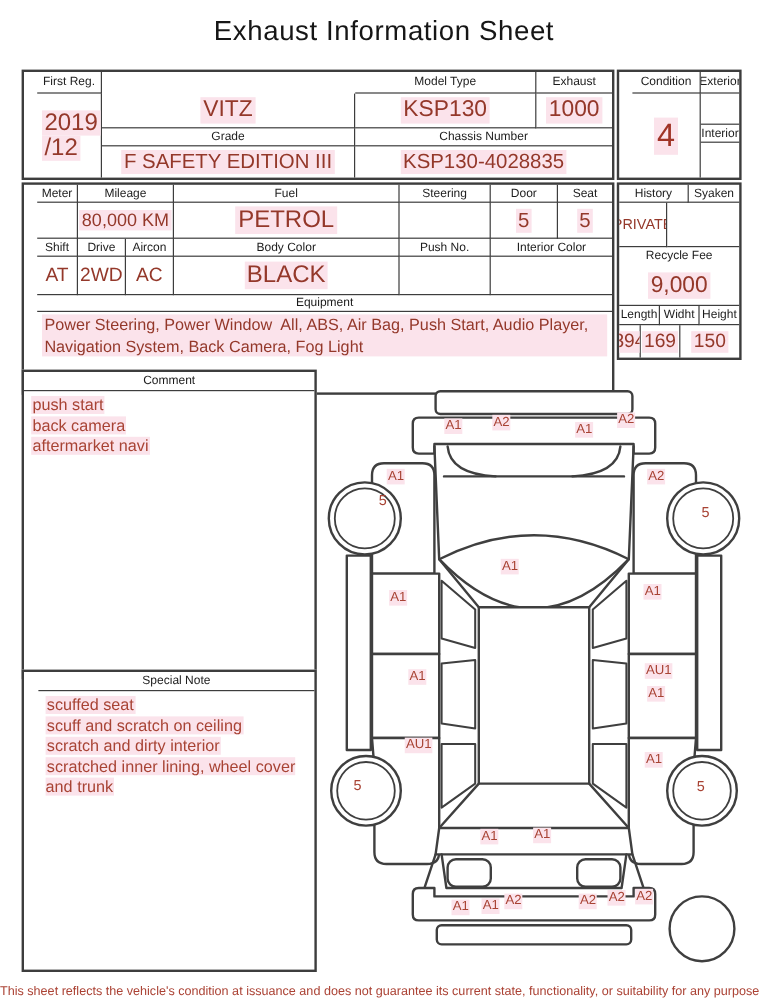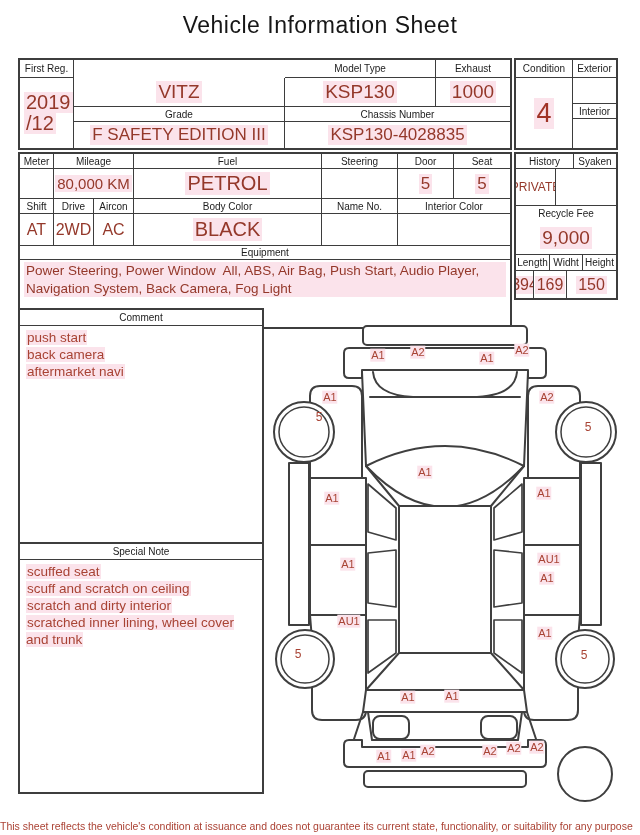--- a/index.html
+++ b/index.html
@@ -11,21 +11,21 @@
   html,body{margin:0;padding:0;}
   body{
     width:640px;height:835px;position:relative;overflow:hidden;
     background:#ffffff;font-family:"Liberation Sans",sans-serif;color:#1a1a1a;
   }
   .title{
     position:absolute;top:12px;left:0;right:0;text-align:center;
     font-size:23px;font-weight:400;letter-spacing:.5px;color:#161616;
   }
   .box{position:absolute;border:2px solid var(--line);box-sizing:border-box;background:#fff;}
-  .grid{display:grid;}
+  .grid{display:grid;padding-left:11px;}
   .c{border-right:1px solid var(--line);border-bottom:1px solid var(--line);
      display:flex;align-items:center;justify-content:center;box-sizing:border-box;overflow:hidden;}
   .nr{border-right:none;}
   .nb{border-bottom:none;}
   .hdr{font-size:10px;color:#1c1c1c;}
   .val{color:var(--red);}
   .hl{background:var(--pink);padding:0 2px;}
   .fr-val{flex-direction:column;font-size:20px;line-height:1.05;align-items:flex-start;padding-left:4px;}
   .big4{font-size:27px;color:#a03427;}
   .eq{justify-content:flex-start;align-items:flex-start;padding:2px 4px;font-size:13.5px;line-height:1.3;color:var(--red);}
@@ -36,42 +36,42 @@
   #cond-panel{left:514px;top:58px;width:104px;height:92px;grid-template-columns:57px 1fr;grid-template-rows:18px 26px 15px 1fr;}
   
   #spec-table{left:18px;top:152px;width:494px;height:177px;grid-template-columns:34px 40px 40px 188px 76px 56px 1fr;grid-template-rows:15px 30px 15px 32px 14px 1fr;}
   
   #hist-panel{left:514px;top:152px;width:104px;height:148px;display:flex;flex-direction:column;}
   #hist-panel .row{display:flex;}
   #hist-panel .cell{display:flex;align-items:center;justify-content:center;box-sizing:border-box;overflow:hidden;}
   
   .side-box{left:18px;width:246px;}
   #comment-box{top:308px;height:258px;}
-  #note-box{top:542px;height:252px;}
+  #note-box{top:558px;height:252px;padding-left:12px;}
   .sec-hdr{height:15px;border-bottom:1px solid var(--line);display:flex;align-items:center;justify-content:center;font-size:10px;}
   .sec-body{padding:4px 6px;font-size:13.5px;line-height:1.25;color:var(--red2);}
   .sec-body .hl{padding:0 1px;}
   
   #diagram{position:absolute;left:270px;top:310px;width:370px;height:500px;}
   #diagram svg{position:absolute;left:0;top:0;}
   .marker{
     position:absolute;transform:translate(-50%,-50%);
     font-size:11px;line-height:1.15;color:var(--red2);background:var(--pink);
     padding:0 1px;white-space:nowrap;
   }
   .marker.plain{background:transparent;font-size:12px;}
   .disclaimer{
     position:absolute;left:0;right:0;top:820px;
     font-size:10.5px;color:#ab4234;
   }
 </style>
 </head>
 <body>
 
-<div class="title">Vehicle Information Sheet</div>
+<div class="title">Exhaust Information Sheet</div>
 
 <div id="info-table" class="box grid">
   <div class="c hdr" style="grid-area:1/1">First Reg.</div>
   <div class="c val fr-val nb" style="grid-area:2/1/5/2">
     <span class="hl">2019</span>
     <span class="hl">/12</span>
   </div>
   <div class="c hdr" style="grid-area:1/3">Model Type</div>
   <div class="c hdr nr" style="grid-area:1/4">Exhaust</div>
   <div class="c val" style="grid-area:2/2;font-size:19px">
@@ -124,21 +124,21 @@
       <span class="hl">5</span>
     </div>
   <div class="c val nr" style="grid-area:2/7;font-size:17px">
       <span class="hl">5</span>
     </div>
 
   <div class="c hdr" style="grid-area:3/1">Shift</div>
   <div class="c hdr" style="grid-area:3/2">Drive</div>
   <div class="c hdr" style="grid-area:3/3">Aircon</div>
   <div class="c hdr" style="grid-area:3/4">Body Color</div>
-  <div class="c hdr" style="grid-area:3/5">Name No.</div>
+  <div class="c hdr" style="grid-area:3/5">Push No.</div>
   <div class="c hdr nr" style="grid-area:3/6/4/8">Interior Color</div>
 
   <div class="c val" style="grid-area:4/1;font-size:16px">AT</div>
   <div class="c val" style="grid-area:4/2;font-size:16px">2WD</div>
   <div class="c val" style="grid-area:4/3;font-size:16px">AC</div>
   <div class="c val" style="grid-area:4/4;font-size:20px">
       <span class="hl">BLACK</span>
     </div>
   <div class="c" style="grid-area:4/5"></div>
   <div class="c nr" style="grid-area:4/6/5/8"></div>

